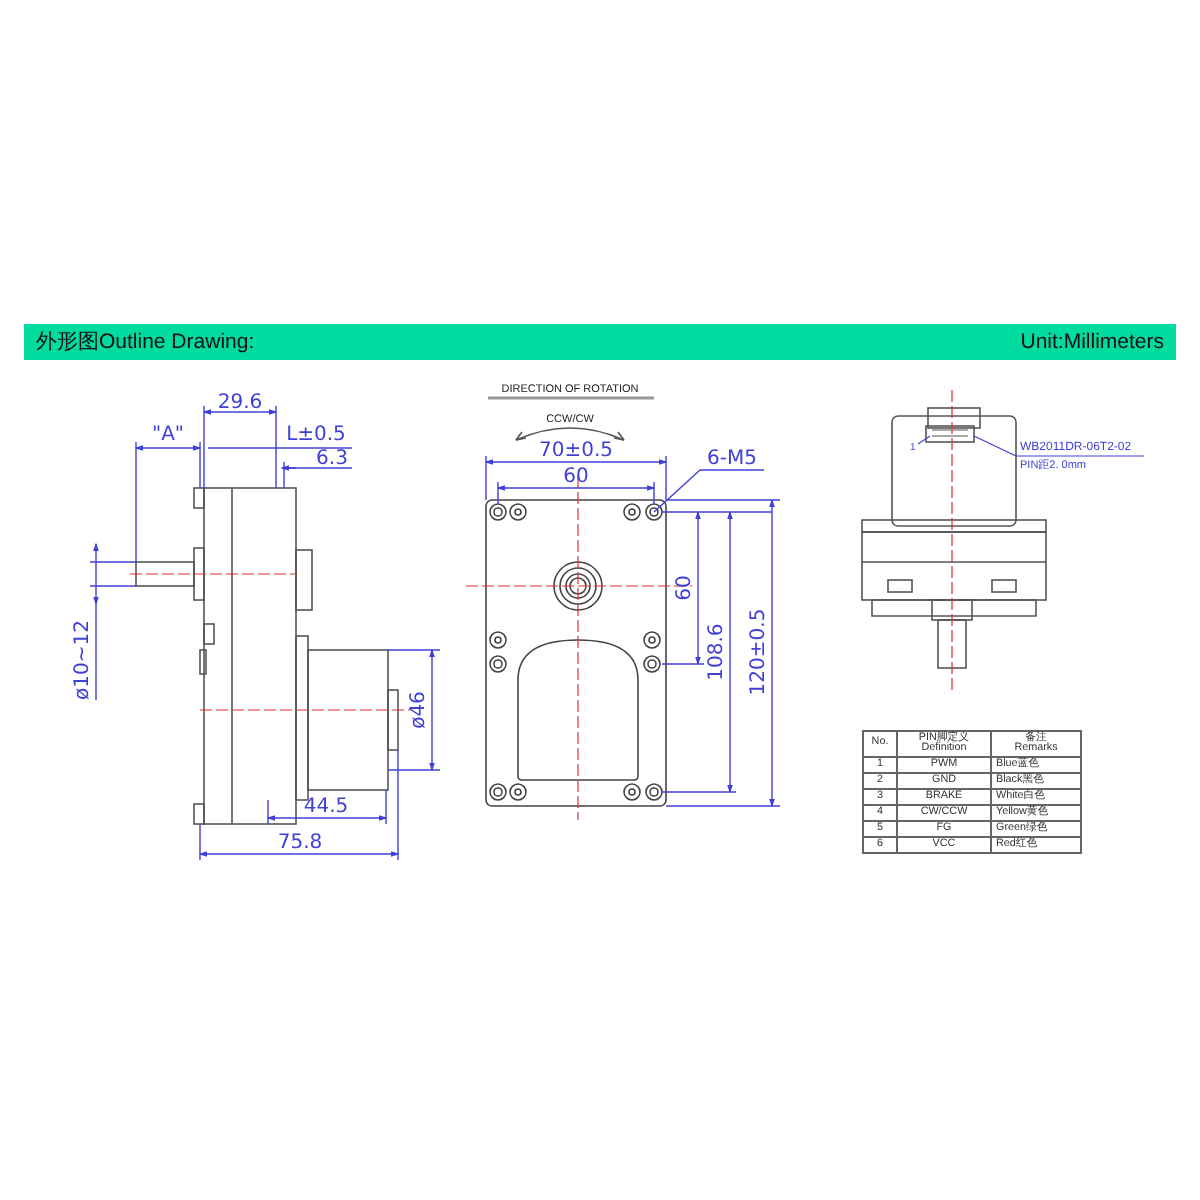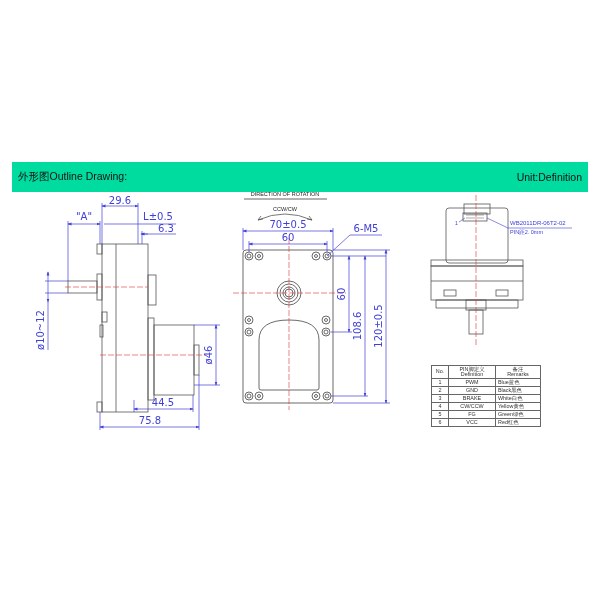--- a/index.html
+++ b/index.html
@@ -1,30 +1,30 @@
 <!DOCTYPE html>
 <html><head>
 <meta charset="utf-8">
 <style>
   html,body{margin:0;padding:0;background:#fff;}
   body{width:600px;height:600px;position:relative;overflow:hidden;font-family:"Liberation Sans",sans-serif;}
-  .header{position:absolute;left:12px;top:162px;width:576px;height:30px;background:#00dca0;display:flex;align-items:center;justify-content:space-between;padding:0 6px;box-sizing:border-box;font-size:10.5px;color:#111;}
+  .header{position:absolute;left:12px;top:162px;width:576px;height:18px;background:#00dca0;display:flex;align-items:center;justify-content:space-between;padding:0 6px;box-sizing:border-box;font-size:10.5px;color:#111;}
   svg{position:absolute;left:0;top:0;}
   .dim{font-family:"DejaVu Sans",sans-serif;fill:#4040d8;font-size:10px;}
   .lbl{font-family:"Liberation Sans",sans-serif;fill:#222;}
   table.pins{position:absolute;left:431px;top:365px;border-collapse:collapse;font-size:5.4px;color:#333;}
   table.pins td, table.pins th{border:0.6px solid #666;padding:0 2px;height:7px;line-height:7px;text-align:center;font-weight:normal;}
   table.pins th{height:12px;line-height:5.5px;}
 </style>
 </head>
 <body>
 
 <div class="header">
   <span>外形图Outline Drawing:</span>
-  <span>Unit:Definition</span>
+  <span>Unit:Millimeters</span>
 </div>
 
 <svg width="600" height="600" viewBox="0 0 600 600">
   <defs>
     <marker id="ar" markerWidth="6" markerHeight="6" refX="5" refY="3" orient="auto-start-reverse">
       <path d="M0,1 L6,3 L0,5 z" fill="#4040d8"></path>
     </marker>
   </defs>
 
   <g stroke="#555" fill="none" stroke-width="0.8">

